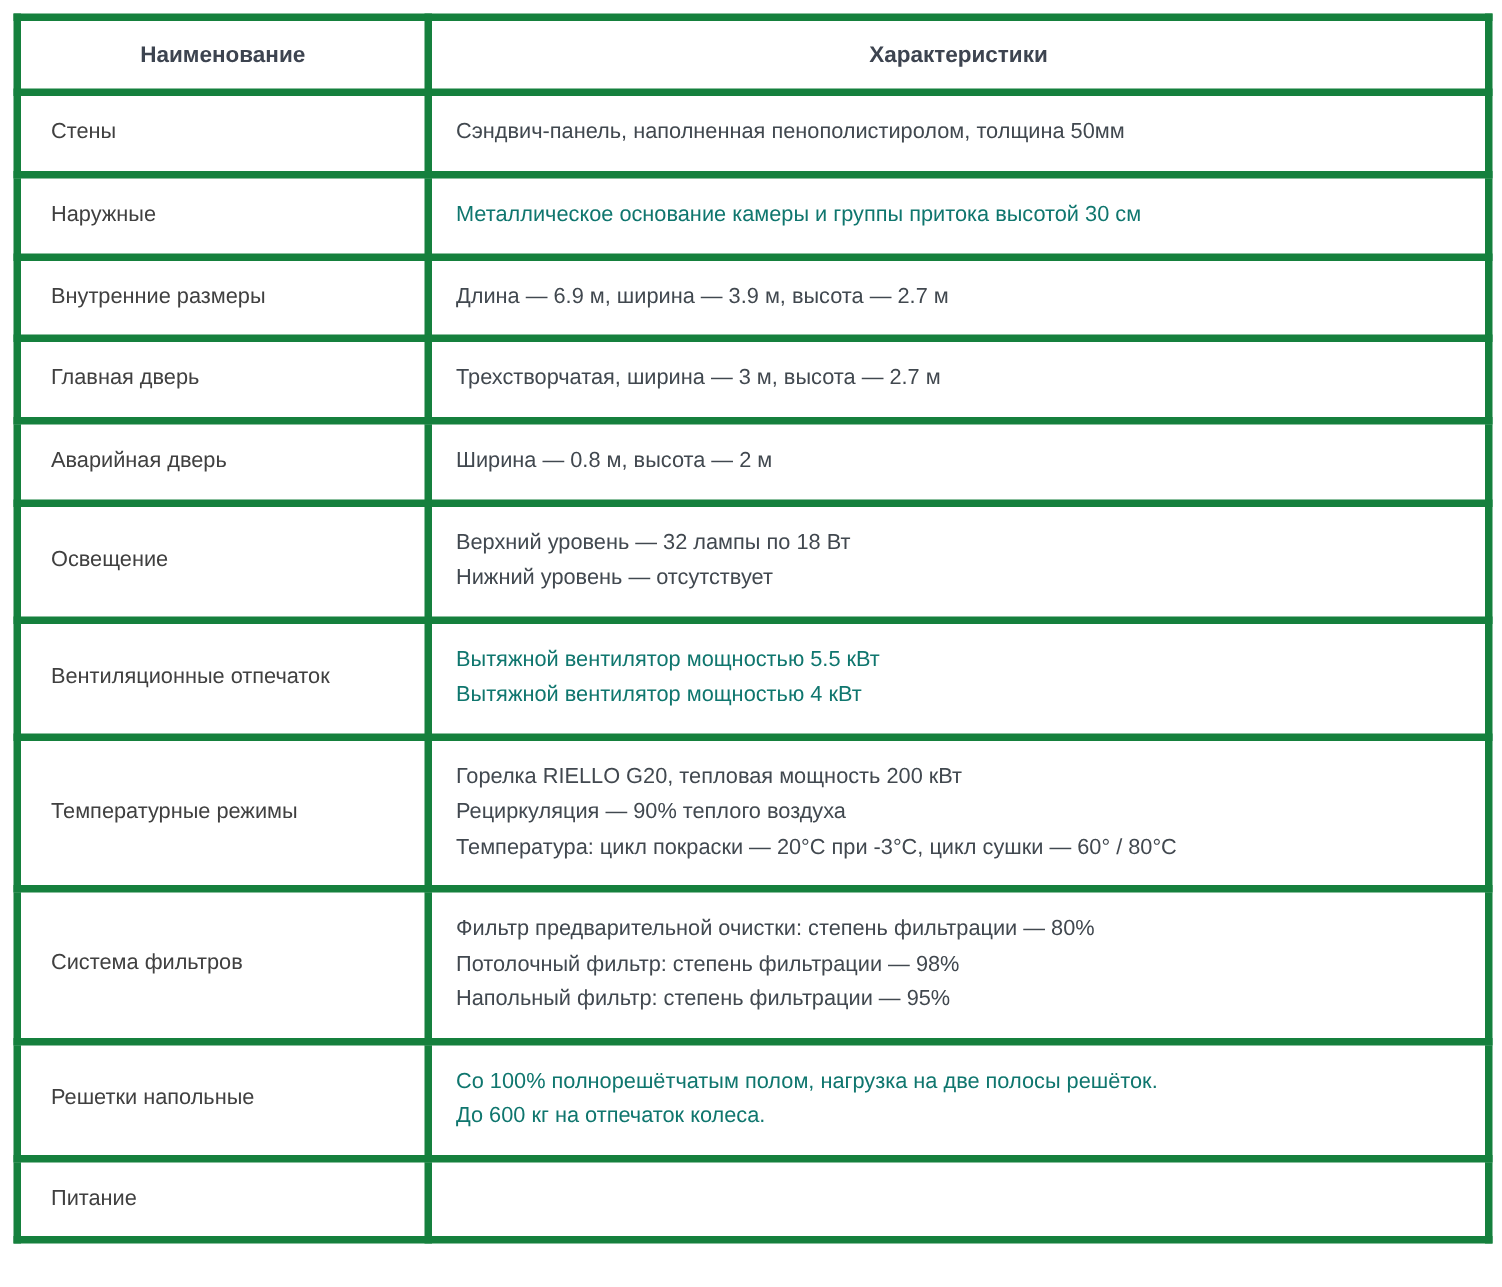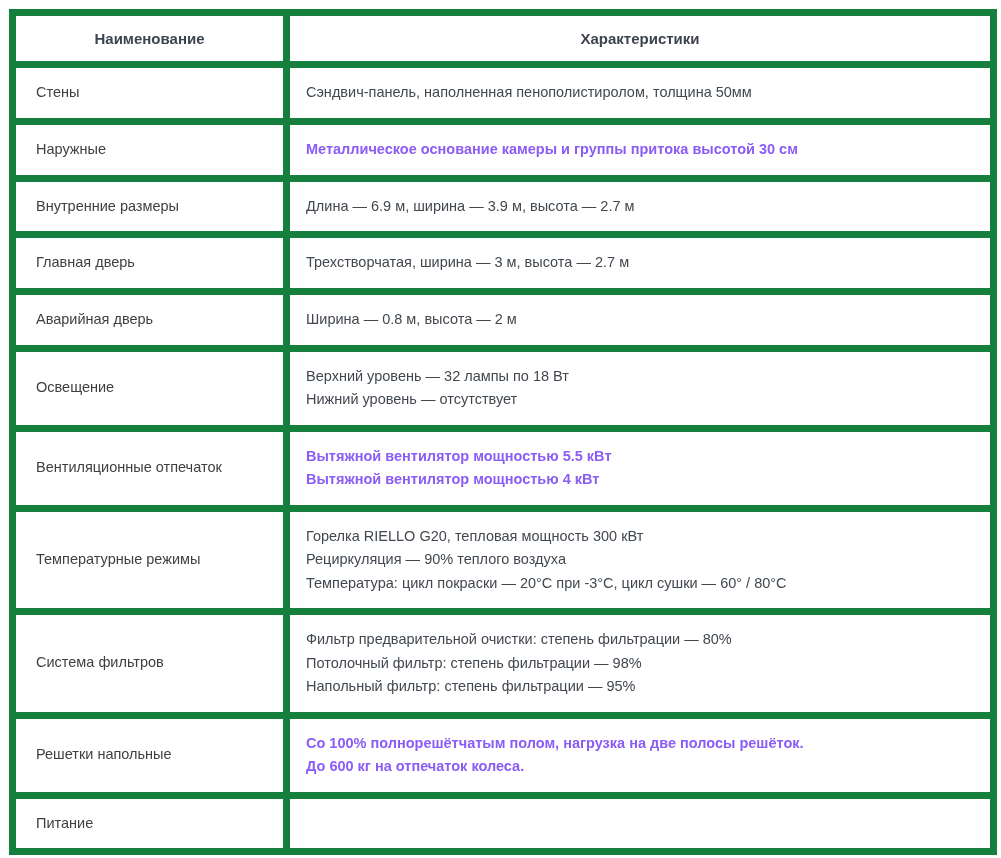--- a/index.html
+++ b/index.html
@@ -15,21 +15,21 @@
     -webkit-font-smoothing: antialiased;
   }
   .spec-table {
     border-collapse: collapse;
     width: 983px;
     margin: 9px 9px 0 9px;
     table-layout: fixed;
   }
   .spec-table th,
   .spec-table td {
-    border: 7px solid #15803d;
+    border: 5px solid #15803d;
     vertical-align: middle;
     text-align: left;
   }
   .spec-table th {
     text-align: center;
     font-size: 15px;
     font-weight: bold;
     color: #3d4450;
     padding: 14px 10px;
     background: #ffffff;
@@ -43,21 +43,21 @@
     color: #404040;
     line-height: 1.5;
   }
   .spec-table td.char-cell {
     padding: 13px 16px;
     font-size: 14.5px;
     color: #41484f;
     line-height: 1.62;
   }
   .char-cell .line { display: block; }
-  .char-cell .line.bold { font-weight: bold; color: #8b5cf6; }
+  .char-cell .line.bold { font-weight: normal; color: #0f766e; }
 </style>
 </head>
 <body>
 
 <table class="spec-table">
   <colgroup>
     <col class="col-name">
     <col class="col-char">
   </colgroup>
   <thead>
@@ -107,21 +107,21 @@
       <tr>
         <td class="name-cell">Вентиляционные отпечаток</td>
         <td class="char-cell">
           <span class="line bold">Вытяжной вентилятор мощностью 5.5 кВт</span>
           <span class="line bold">Вытяжной вентилятор мощностью 4 кВт</span>
         </td>
       </tr>
       <tr>
         <td class="name-cell">Температурные режимы</td>
         <td class="char-cell">
-          <span class="line">Горелка RIELLO G20, тепловая мощность 300 кВт</span>
+          <span class="line">Горелка RIELLO G20, тепловая мощность 200 кВт</span>
           <span class="line">Рециркуляция — 90% теплого воздуха</span>
           <span class="line">Температура: цикл покраски — 20°С при -3°С, цикл сушки — 60° / 80°С</span>
         </td>
       </tr>
       <tr>
         <td class="name-cell">Система фильтров</td>
         <td class="char-cell">
           <span class="line">Фильтр предварительной очистки: степень фильтрации — 80%</span>
           <span class="line">Потолочный фильтр: степень фильтрации — 98%</span>
           <span class="line">Напольный фильтр: степень фильтрации — 95%</span>

